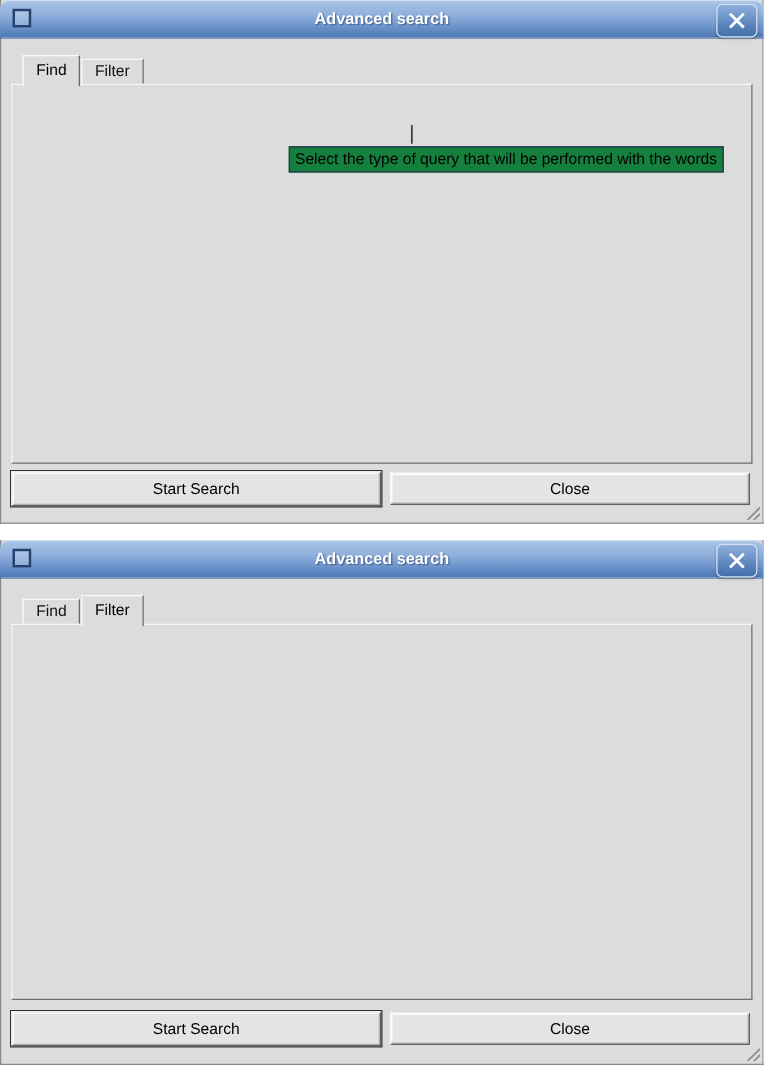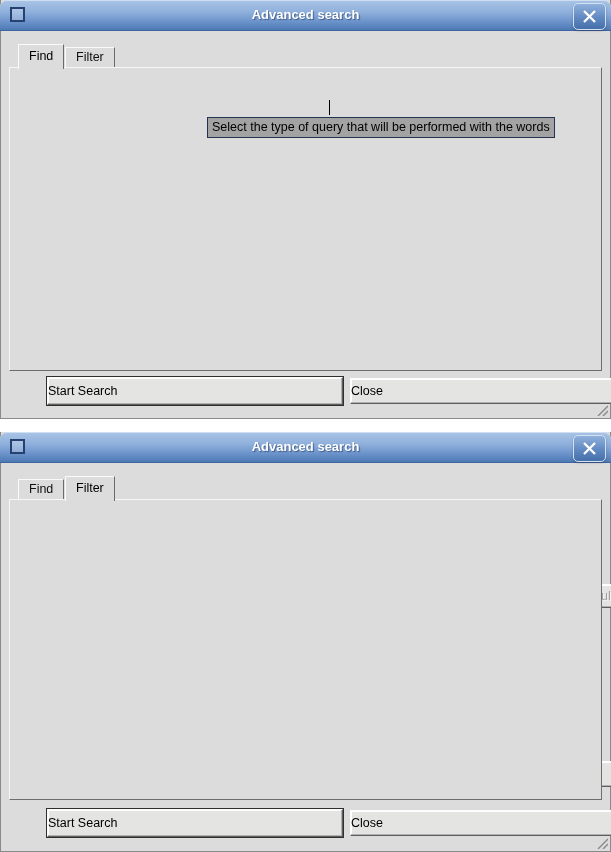--- a/index.html
+++ b/index.html
@@ -26,21 +26,21 @@
     padding:0 10px;font-size:12.5px;white-space:nowrap;}
   .tab.active{top:44px;height:24px;line-height:23px;z-index:3;border-bottom:none;}
   .tab.inactive{top:47px;height:20px;line-height:19px;z-index:1;border-bottom:none;color:#111;}
   .pane{position:absolute;left:8px;width:593px;background:#dcdcdc;border:1px solid;
     border-color:#f6f6f6 #6e6e6e #6e6e6e #f6f6f6;box-sizing:border-box;z-index:2;}
   #win-find .pane{top:67px;height:304px;}
   #win-filter .pane{top:67px;height:301px;}
 
   
   .btn{position:absolute;background:#e4e4e2;border:1px solid;border-color:#fcfcfc #5e5e5e #5e5e5e #fcfcfc;
-    box-shadow:inset -1px -1px 0 #b0b0b0, inset 1px 1px 0 #fff;font-size:12.5px;box-sizing:border-box;margin-left:38px;}
+    box-shadow:inset -1px -1px 0 #b0b0b0, inset 1px 1px 0 #fff;text-align:center;font-size:12.5px;box-sizing:border-box;}
   .btn.default{box-shadow:0 0 0 1px #2f2f2f, inset -1px -1px 0 #b0b0b0, inset 1px 1px 0 #fff;}
   .btn.disabled{color:#9e9e9e;text-shadow:1px 1px 0 #f6f6f6;}
   .sunken{border:1px solid #4f4f4f;background:#fff;box-sizing:border-box;box-shadow:1px 1px 0 rgba(252,252,252,.9);}
   .combo{position:absolute;height:22px;}
   .combo .ctext{position:absolute;left:4px;top:3px;white-space:nowrap;}
   .arrow-btn{position:absolute;right:2px;top:2px;bottom:2px;width:16px;background:#dcdcdc;border:1px solid;
     border-color:#f8f8f8 #6a6a6a #6a6a6a #f8f8f8;box-shadow:inset -1px -1px 0 #b8b8b8;display:flex;align-items:center;justify-content:center;}
   .tri-down{width:0;height:0;border-left:4px solid transparent;border-right:4px solid transparent;border-top:5px solid #141414;}
   .tri-up-s{width:0;height:0;border-left:3px solid transparent;border-right:3px solid transparent;border-bottom:4px solid #141414;}
   .tri-down-s{width:0;height:0;border-left:3px solid transparent;border-right:3px solid transparent;border-top:4px solid #141414;}
@@ -57,22 +57,22 @@
   .spin-btns{position:absolute;right:1px;top:1px;bottom:1px;width:14px;display:flex;flex-direction:column;}
   .spin-btn{flex:1;background:#dcdcdc;border:1px solid;border-color:#f8f8f8 #6a6a6a #6a6a6a #f8f8f8;
     display:flex;align-items:center;justify-content:center;box-sizing:border-box;}
   .checkbox{position:absolute;width:13px;height:13px;background:#fff;border:1px solid;
     border-color:#6e6e6e #fafafa #fafafa #6e6e6e;box-shadow:inset 1px 1px 0 #a8a8a8;box-sizing:content-box;}
   .checkbox.dis{background:#dcdcdc;}
   .lbl{position:absolute;white-space:nowrap;}
   .lbl.gray{color:#9e9e9e;text-shadow:1px 1px 0 #f4f4f4;}
   .sep{position:absolute;left:18px;width:574px;height:0;border-top:1px solid #9a9a9a;border-bottom:1px solid #fbfbfb;}
   .focusrect{outline:1px dotted #222;padding:1px 3px;}
-  .tooltip{position:absolute;background:#a3a3a3;border:1px solid #23324f;white-space:nowrap;z-index:6;
-    padding:2px 4px 3px 4px;font-size:12.5px;}
+  .tooltip{position:absolute;background:#15803d;border:1px solid #23324f;white-space:nowrap;z-index:6;
+    padding:2px 4px 3px 4px;font-size:12.5px;margin-left:24px;}
   .panel{position:absolute;border:1px solid;border-color:#f2f2f2 #7e7e7e #7e7e7e #f2f2f2;box-shadow:1px 1px 0 #fdfdfd;}
   .prompt{position:absolute;white-space:pre-line;line-height:16px;}
   .caret{position:absolute;width:1px;height:15px;background:#000;z-index:4;}
   .grip{position:absolute;right:2px;bottom:2px;width:13px;height:13px;}
 
   
   .listbox{position:absolute;border:1px solid #4f4f4f;background:#efefef;box-sizing:border-box;overflow:hidden;}
   .list-items{position:absolute;left:1px;top:2px;right:17px;bottom:16px;overflow:hidden;color:#9a9a9a;}
   .list-item{padding:0 0 0 5px;line-height:15px;white-space:nowrap;}
   .checker{background-color:#dadada;background-image:linear-gradient(45deg,#f4f4f4 25%,transparent 25%,transparent 75%,#f4f4f4 75%),

